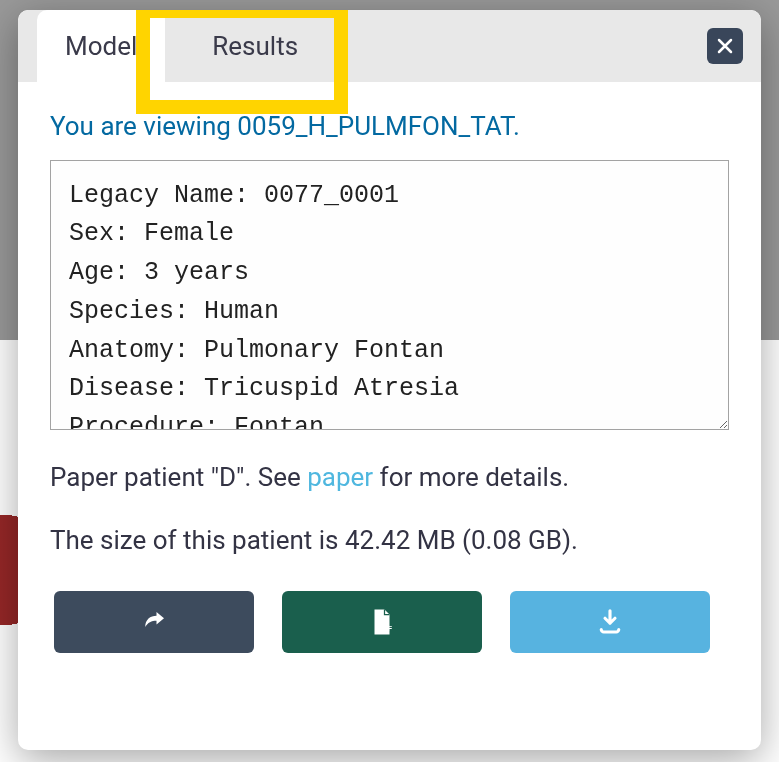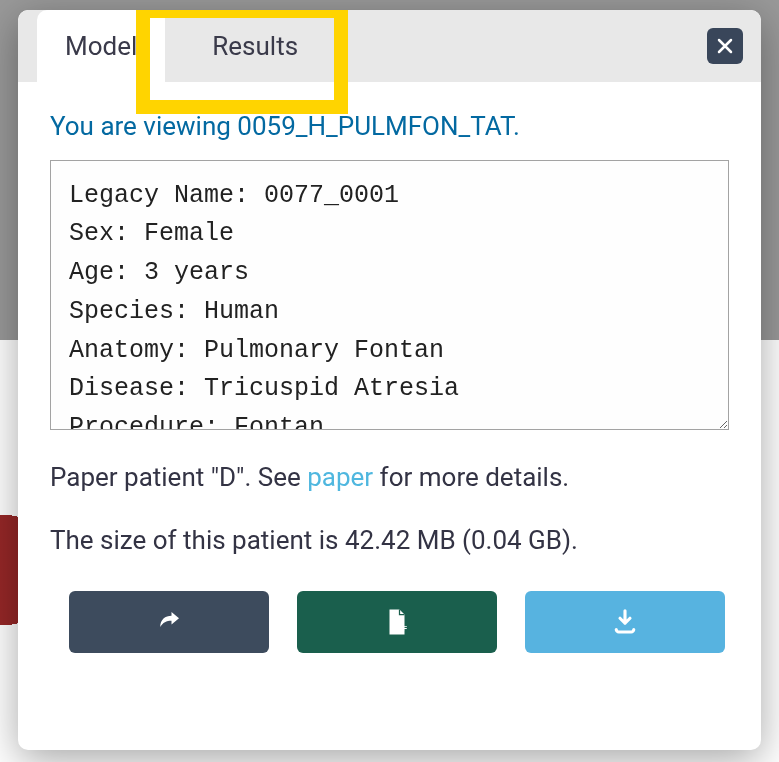--- a/index.html
+++ b/index.html
@@ -134,21 +134,21 @@
     }
     .size-line {
       margin-top: 28px;
       font-size: 26px;
       color: #333344;
     }
     .button-row {
       margin-top: 36px;
       display: flex;
       gap: 28px;
-      justify-content: flex-end;
+      justify-content: flex-start;
       padding: 0 4px 24px 4px;
     }
     .action-btn {
       flex: 0 0 200px;
       height: 62px;
       border-radius: 6px;
       border: none;
       display: flex;
       align-items: center;
       justify-content: center;
@@ -197,21 +197,21 @@
 Species: Human
 Anatomy: Pulmonary Fontan
 Disease: Tricuspid Atresia
 Procedure: Fontan</div>
 
     <div class="notes">
       <span>Paper patient "D". See </span><a href="#">paper</a><span> for more details.</span>
     </div>
 
     <div class="size-line">
-      <span>The size of this patient is </span><span>42.42 MB</span> <span>(0.04 GB)</span><span>.</span>
+      <span>The size of this patient is </span><span>42.42 MB</span> <span>(0.08 GB)</span><span>.</span>
     </div>
 
     <div class="button-row">
       <button class="action-btn btn-share">
         <svg viewBox="0 0 24 24">
             <path d="M14 4l6 5-6 5v-3c-4 0-7 1.5-9 5 0-6 4-9 9-9V4z"></path>
           </svg>
       </button>
       <button class="action-btn btn-pdf">
         <svg viewBox="0 0 24 24">

